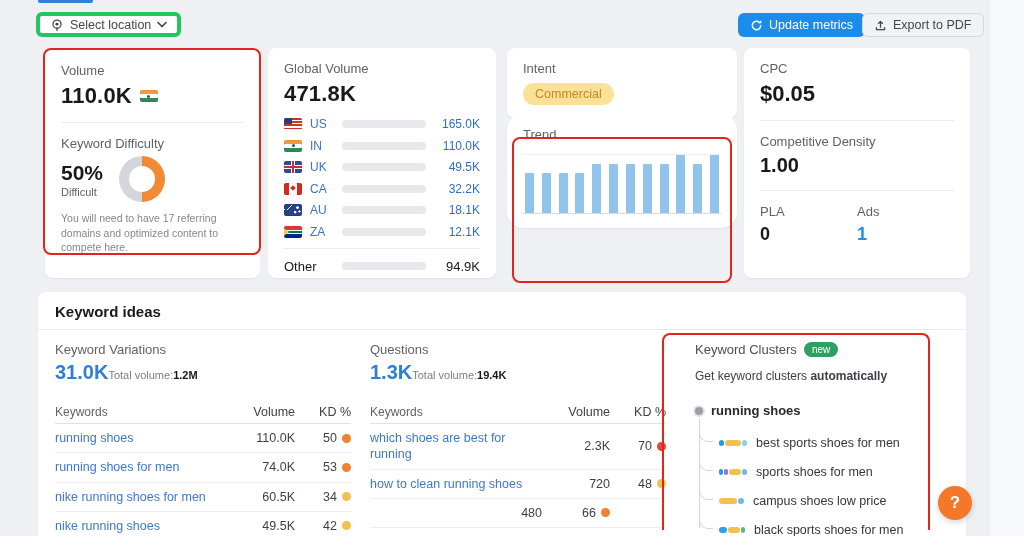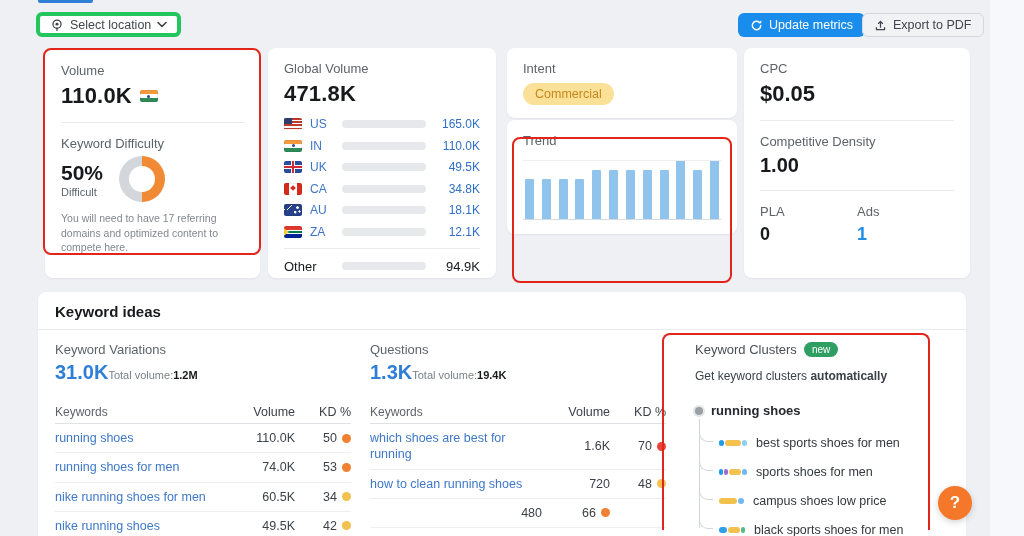--- a/index.html
+++ b/index.html
@@ -191,21 +191,21 @@
       <div class="gv-row">
         <span class="flag flag-uk"></span>
         <span class="gv-code">UK</span>
         <span class="gv-track"><span class="gv-fill" style="width: 10%;"></span></span>
         <span class="gv-val">49.5K</span>
       </div>
       <div class="gv-row">
         <span class="flag flag-ca"></span>
         <span class="gv-code">CA</span>
         <span class="gv-track"><span class="gv-fill" style="width: 5%;"></span></span>
-        <span class="gv-val">34.8K</span>
+        <span class="gv-val">32.2K</span>
       </div>
       <div class="gv-row">
         <span class="flag flag-au"></span>
         <span class="gv-code">AU</span>
         <span class="gv-track"><span class="gv-fill" style="width: 4%;"></span></span>
         <span class="gv-val">18.1K</span>
       </div>
       <div class="gv-row">
         <span class="flag flag-za"></span>
         <span class="gv-code">ZA</span>
@@ -219,21 +219,21 @@
         <span class="gv-val">94.9K</span>
       </div>
     </div>
 </div>
 
 <div class="card" style="left:507px;top:48px;width:230px;height:70px;">
   <div class="card-title">Intent</div>
   <span class="intent-badge">Commercial</span>
 </div>
 
-<div class="card" style="left:507px;top:120px;width:230px;height:114px;">
+<div class="card" style="left:507px;top:114px;width:230px;height:114px;border-radius:16px;">
   <div class="card-title">Trend</div>
   <div class="trend-chart" id="trend-chart">
       <div class="trend-bar" style="height: 67%;"></div>
       <div class="trend-bar" style="height: 67%;"></div>
       <div class="trend-bar" style="height: 67%;"></div>
       <div class="trend-bar" style="height: 67%;"></div>
       <div class="trend-bar" style="height: 83%;"></div>
       <div class="trend-bar" style="height: 83%;"></div>
       <div class="trend-bar" style="height: 83%;"></div>
       <div class="trend-bar" style="height: 83%;"></div>
@@ -324,21 +324,21 @@
       <span class="tv">19.4K</span>
     </div>
     <div class="ktable" id="q-table">
         <div class="krow head">
           <span class="kwh">Keywords</span>
           <span class="vol">Volume</span>
           <span class="kd" style="justify-content: flex-end;">KD %</span>
         </div>
         <div class="krow">
           <span class="kw">which shoes are best for running</span>
-          <span class="vol">1.6K</span>
+          <span class="vol">2.3K</span>
           <span class="kd">
             <span>70</span>
             <span class="kd-dot" style="background: rgb(233, 67, 58);"></span>
           </span>
         </div>
         <div class="krow">
           <span class="kw">how to clean running shoes</span>
           <span class="vol">720</span>
           <span class="kd">
             <span>48</span>

